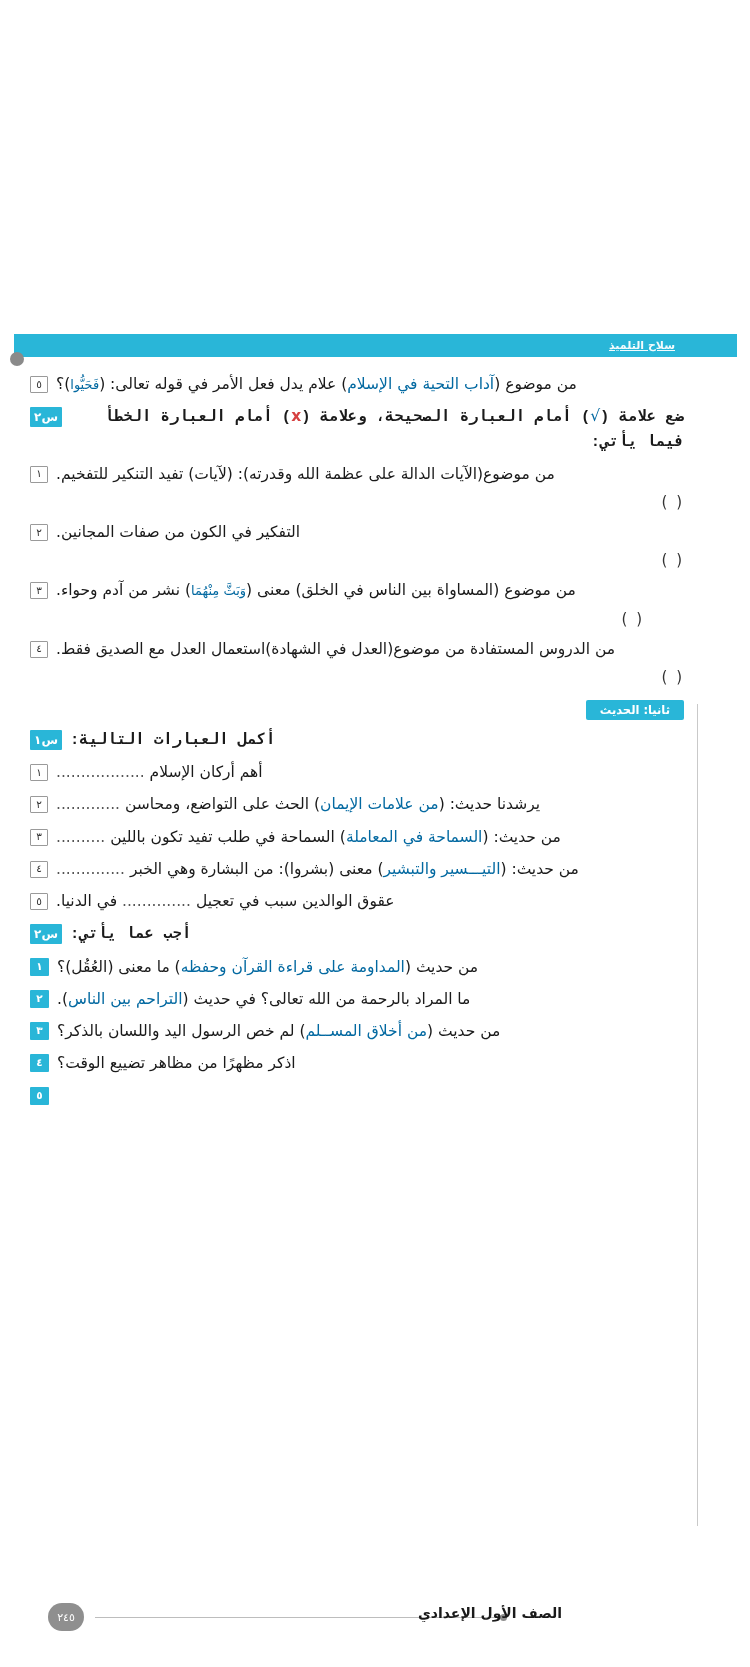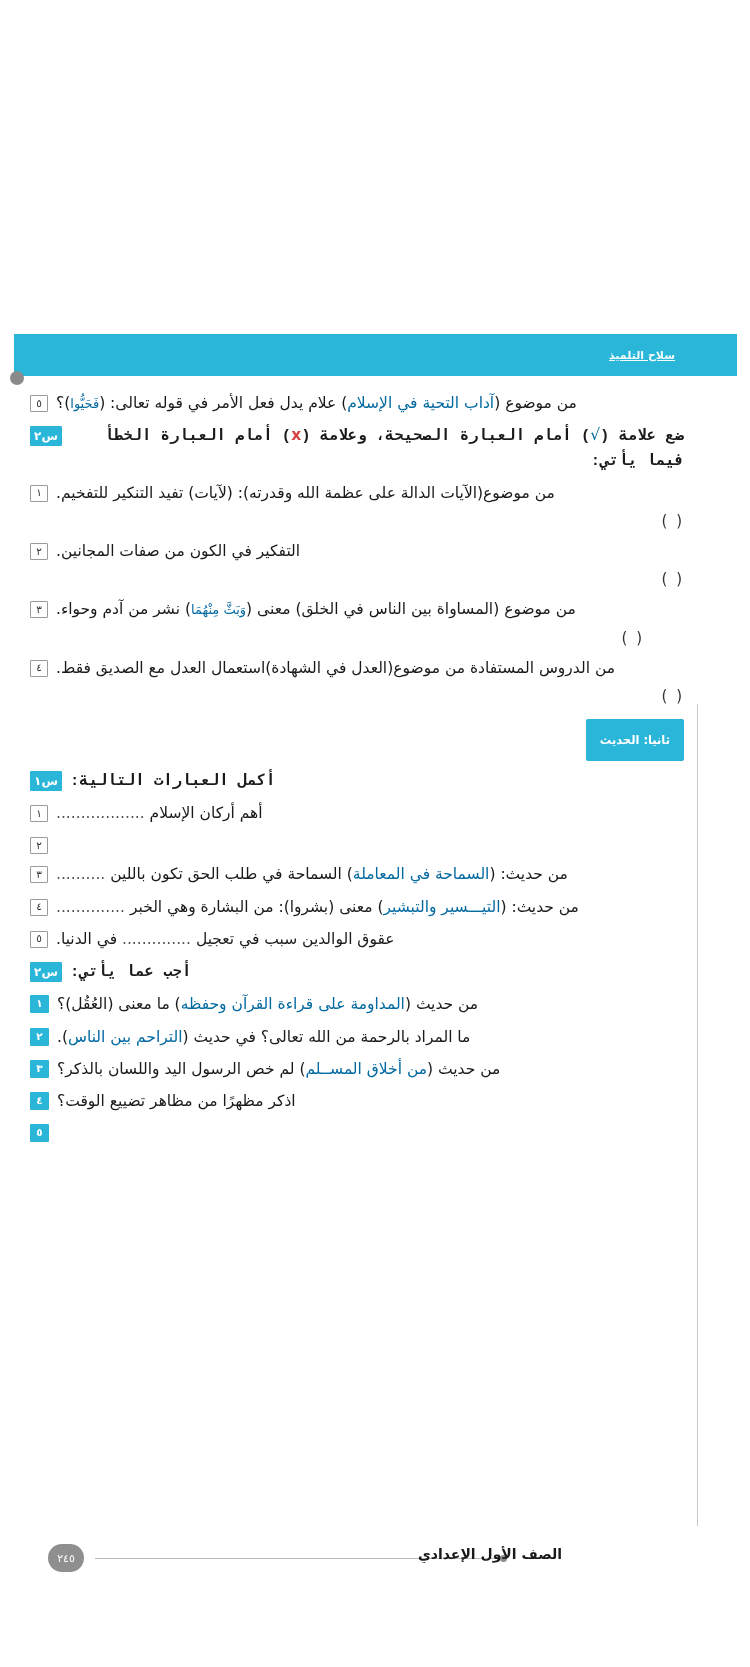--- a/index.html
+++ b/index.html
@@ -20,21 +20,21 @@
     position: absolute;
     left: 0;
     top: 334px;
     width: 750px;
   }
 
   
   .header-bar {
     position: relative;
     margin: 0 13px 0 14px;
-    height: 42px;
+    height: 23px;
     background: #29b6d8;
     display: flex;
     align-items: center;
   }
   .header-logo {
     margin-right: 62px;
     color: #ffffff;
     font-size: 11px;
     font-weight: bold;
     letter-spacing: 0.5px;
@@ -140,31 +140,31 @@
     display: flex;
     justify-content: flex-start;
     margin: 14px 0 8px 0;
     padding-left: 88px;
   }
   .section-tag span {
     background: #29b6d8;
     color: #fff;
     font-size: 11.5px;
     font-weight: bold;
-    padding: 14px 14px;
+    padding: 3px 14px;
     border-radius: 2px;
   }
 
   .dots { letter-spacing: 1.5px; color: #555; }
 
   
   .footer {
     position: absolute;
     left: 0;
-    top: 1204px;
+    top: 1263px;
     width: 622px;
     height: 40px;
   }
   .footer-line {
     position: absolute;
     left: 95px;
     right: 115px;
     top: 20px;
     height: 1px;
     background: #bdbdbd;
@@ -248,24 +248,25 @@
         </div>
         <div class="line">
           <div class="txt"><span class="bold">أكمل العبارات التالية:</span></div>
           <span class="badge q">س١</span>
         </div>
         <div class="line">
           <div class="txt"><span>أهم أركان الإسلام </span><span class="dots">..................</span></div>
           <span class="badge num">١</span>
         </div>
         <div class="line">
+          <div class="txt"><span>يرشدنا حديث: (</span><span class="hl">من علامات الإيمان</span><span>) الحث على التواضع، ومحاسن </span><span class="dots">.............</span></div>
           <span class="badge num">٢</span>
         </div>
         <div class="line">
-          <div class="txt"><span>من حديث: (</span><span class="hl">السماحة في المعاملة</span><span>) السماحة في طلب الحق تكون باللين </span><span class="dots">..........</span></div>
+          <div class="txt"><span>من حديث: (</span><span class="hl">السماحة في المعاملة</span><span>) السماحة في طلب تفيد تكون باللين </span><span class="dots">..........</span></div>
           <span class="badge num">٣</span>
         </div>
         <div class="line">
           <div class="txt"><span>من حديث: (</span><span class="hl">التيـــسير والتبشير</span><span>) معنى (بشروا): من البشارة وهي الخبر </span><span class="dots">..............</span></div>
           <span class="badge num">٤</span>
         </div>
         <div class="line">
           <div class="txt"><span>عقوق الوالدين سبب في تعجيل </span><span class="dots">..............</span><span> في الدنيا.</span></div>
           <span class="badge num">٥</span>
         </div>

